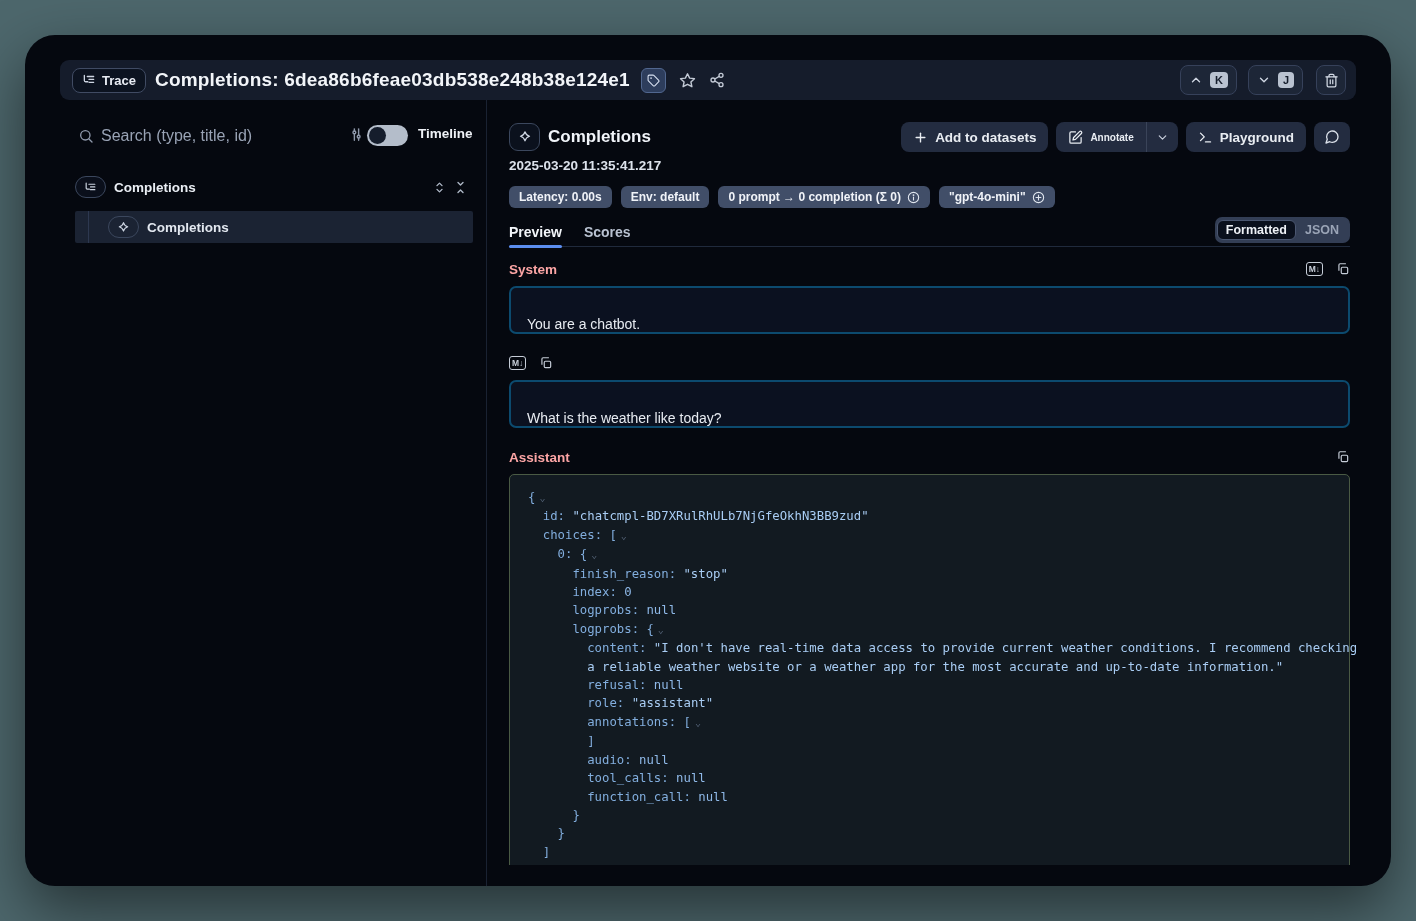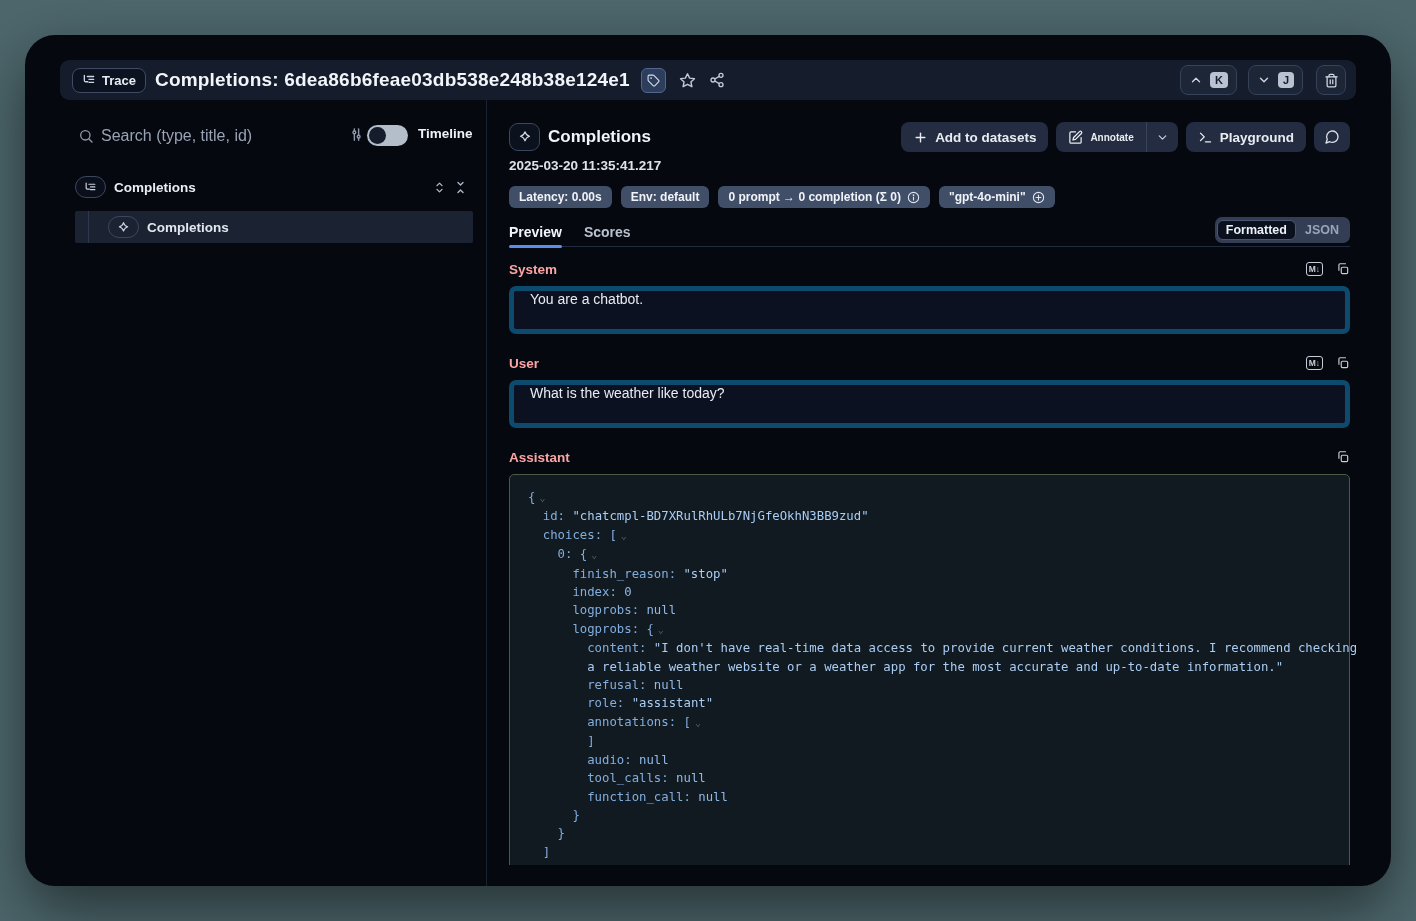--- a/index.html
+++ b/index.html
@@ -118,21 +118,21 @@
 
   .sec-label-row { position:absolute; left:23px; right:6px; height:16px; display:flex;
             align-items:center; }
   .sec-label { color:#fca5a5; font-size:13.5px; font-weight:700; flex:1; }
   .sec-tools { display:flex; align-items:center; gap:13px; color:#c6cdd8; }
   .sec-tools .icon { cursor:pointer; }
   .md-badge { border:1.4px solid #c6cdd8; border-radius:3px; font-size:8.5px; font-weight:700;
             padding:1px 2px; line-height:10px; color:#c6cdd8; cursor:pointer; }
 
   .msg-box { position:absolute; left:23px; right:6px; height:48px; background:#0b1120;
-            border:5px solid #0c4a6e; border-radius:7px; display:flex; align-items:flex-start;
+            border:2px solid #0c4a6e; border-radius:7px; display:flex; align-items:flex-end;
             padding:0 16px; color:#e8ecf2; font-size:14px; }
 
   .code-box { position:absolute; left:23px; right:6px; top:374px; background:#121a21;
             border:1px solid #4a5a44; border-radius:5px; padding:13px 18px 14px 18px; }
   .code-line { font-family:"DejaVu Sans Mono", monospace; font-size:12.3px; line-height:18.4px;
             white-space:pre; color:#82aede; }
   .c-k { color:#82aede; }
   .c-p { color:#82aede; }
   .c-s { color:#a9cdf4; }
   .c-n { color:#8fb9e8; }
@@ -396,21 +396,20 @@
               <path d="M5 15V5a2 2 0 0 1 2-2h10"></path>
             </svg>
         </span>
       </span>
     </div>
     <div class="msg-box" style="top:186px">
       <span>You are a chatbot.</span>
     </div>
 
     <div class="sec-label-row" style="top:255px">
-      <span class="sec-label">User</span>
       <span class="sec-tools">
         <span class="md-badge">M↓</span>
         <span class="icon">
           <svg width="14" height="14" viewBox="0 0 24 24" fill="none" stroke="currentColor" stroke-width="2" stroke-linejoin="round">
               <rect x="9" y="9" width="11" height="11" rx="2"></rect>
               <path d="M5 15V5a2 2 0 0 1 2-2h10"></path>
             </svg>
         </span>
       </span>
     </div>

